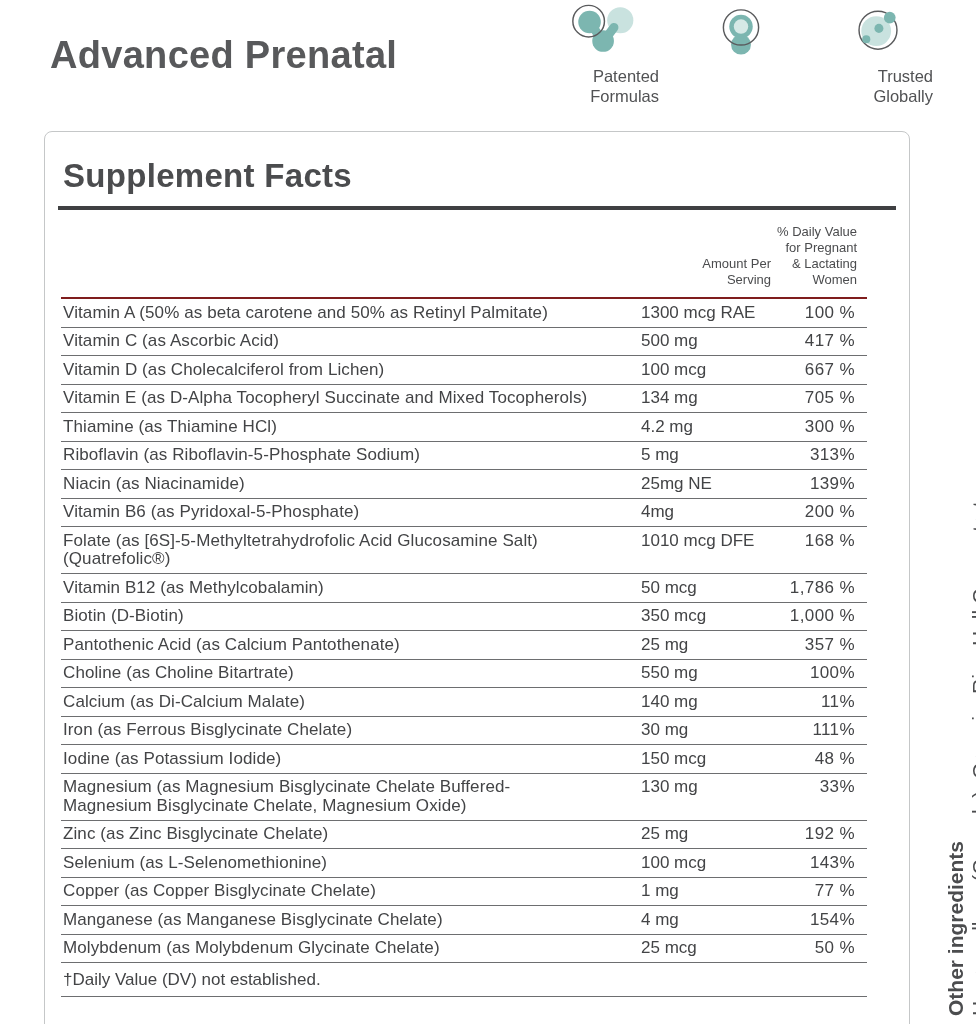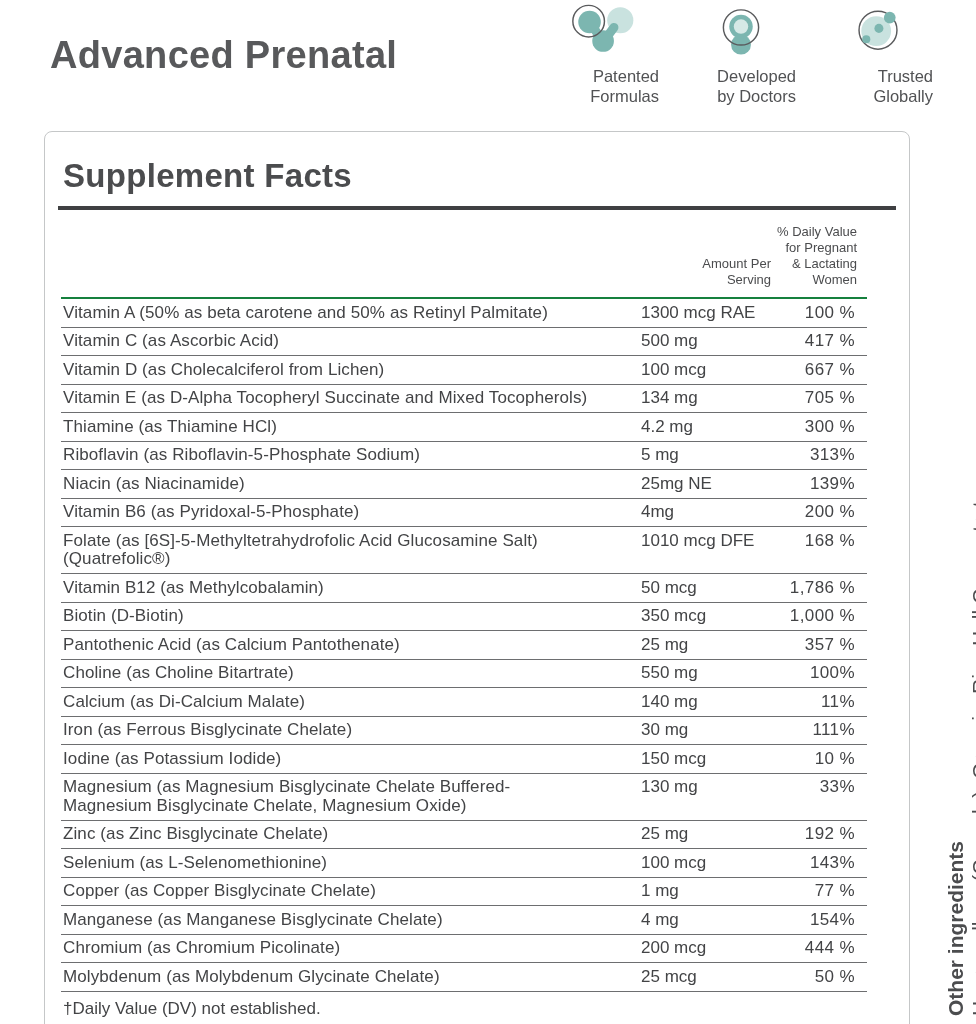--- a/index.html
+++ b/index.html
@@ -18,21 +18,21 @@
   .panel{position:absolute;left:2px;top:131px;width:866px;height:920px;background:#fff;
          border:1.5px solid #c5c7c8;border-radius:8px;box-sizing:border-box;}
   .panel-head{display:flex;align-items:baseline;padding:25px 18px 0 18px;}
   .panel-title{margin:0;font-size:33px;font-weight:700;letter-spacing:.3px;color:#4b4c4e;}
   .serving{font-size:19px;letter-spacing:.2px;color:#4b4c4e;}
   .thick-rule{height:4px;background:#3f4042;margin:11px 13px 0 13px;}
 
   table.facts{border-collapse:collapse;table-layout:fixed;width:806px;margin:4px 16px 0 16px;}
   col.c-name{width:580px;} col.c-amt{width:130px;} col.c-dv{width:96px;}
   thead th{font-size:13px;line-height:16px;font-weight:400;color:#4b4c4e;vertical-align:bottom;
-           padding:10px 0 9px 0;border-bottom:2px solid #15803d;white-space:pre-line;}
+           padding:10px 0 9px 0;border-bottom:2px solid #7f1d1d;white-space:pre-line;}
   thead th.h-amt{text-align:right;}
   thead th.h-dv{text-align:right;padding-right:10px;}
   tbody td{border-bottom:1.6px solid #6d6e70;font-size:17px;line-height:18.5px;color:#434446;
            vertical-align:top;}
   td.name{padding:4.5px 6px 4.5px 2px;white-space:pre-line;letter-spacing:.1px;}
   td.amt{padding:4.5px 0;}
   td.dv{text-align:right;padding:4.5px 12px 4.5px 0;letter-spacing:.4px;}
   td.dv.dag{padding-right:40px;}
   .footnote{width:806px;box-sizing:border-box;margin:0 16px;padding:7px 2px 6px 2px;
             font-size:17px;color:#434446;border-bottom:1.6px solid #6d6e70;}
@@ -63,22 +63,20 @@
       <div class="badge-label">Patented
 Formulas</div>
     </div>
     <div class="badge">
       <svg viewBox="0 0 62 62" width="62" height="56">
         <circle cx="31" cy="45" r="11" fill="#7cb6b0"></circle>
         <circle cx="31" cy="26" r="19.5" fill="none" stroke="#5a5b5d" stroke-width="1.6"></circle>
         <circle cx="31" cy="25" r="13" fill="#7cb6b0"></circle>
         <circle cx="31" cy="25" r="8" fill="#d6e9e6"></circle>
       </svg>
-      <div class="badge-label">Developed
-by Doctors</div>
     </div>
     <div class="badge">
       <svg viewBox="0 0 62 62" width="62" height="56">
         <circle cx="31" cy="29" r="21" fill="none" stroke="#5a5b5d" stroke-width="1.6"></circle>
         <circle cx="29" cy="30" r="16.5" fill="#c9e2df"></circle>
         <circle cx="44" cy="15" r="6.5" fill="#7cb6b0"></circle>
         <circle cx="32" cy="27" r="5" fill="#7cb6b0"></circle>
         <circle cx="18" cy="39" r="4.5" fill="#7cb6b0"></circle>
       </svg>
       <div class="badge-label">Trusted
@@ -179,21 +177,21 @@
             <td class="dv">11%</td>
           </tr>
           <tr>
             <td class="name">Iron (as Ferrous Bisglycinate Chelate)</td>
             <td class="amt">30 mg</td>
             <td class="dv">111%</td>
           </tr>
           <tr>
             <td class="name">Iodine (as Potassium Iodide)</td>
             <td class="amt">150 mcg</td>
-            <td class="dv">10 %</td>
+            <td class="dv">48 %</td>
           </tr>
           <tr>
             <td class="name">Magnesium (as Magnesium Bisglycinate Chelate Buffered-
 Magnesium Bisglycinate Chelate, Magnesium Oxide)</td>
             <td class="amt">130 mg</td>
             <td class="dv">33%</td>
           </tr>
           <tr>
             <td class="name">Zinc (as Zinc Bisglycinate Chelate)</td>
             <td class="amt">25 mg</td>
@@ -208,25 +206,20 @@
             <td class="name">Copper (as Copper Bisglycinate Chelate)</td>
             <td class="amt">1 mg</td>
             <td class="dv">77 %</td>
           </tr>
           <tr>
             <td class="name">Manganese (as Manganese Bisglycinate Chelate)</td>
             <td class="amt">4 mg</td>
             <td class="dv">154%</td>
           </tr>
           <tr>
-            <td class="name">Chromium (as Chromium Picolinate)</td>
-            <td class="amt">200 mcg</td>
-            <td class="dv">444 %</td>
-          </tr>
-          <tr>
             <td class="name">Molybdenum (as Molybdenum Glycinate Chelate)</td>
             <td class="amt">25 mcg</td>
             <td class="dv">50 %</td>
           </tr>
         </tbody>
     </table>
 
     <div class="footnote">†Daily Value (DV) not established.</div>
   </section>
 

